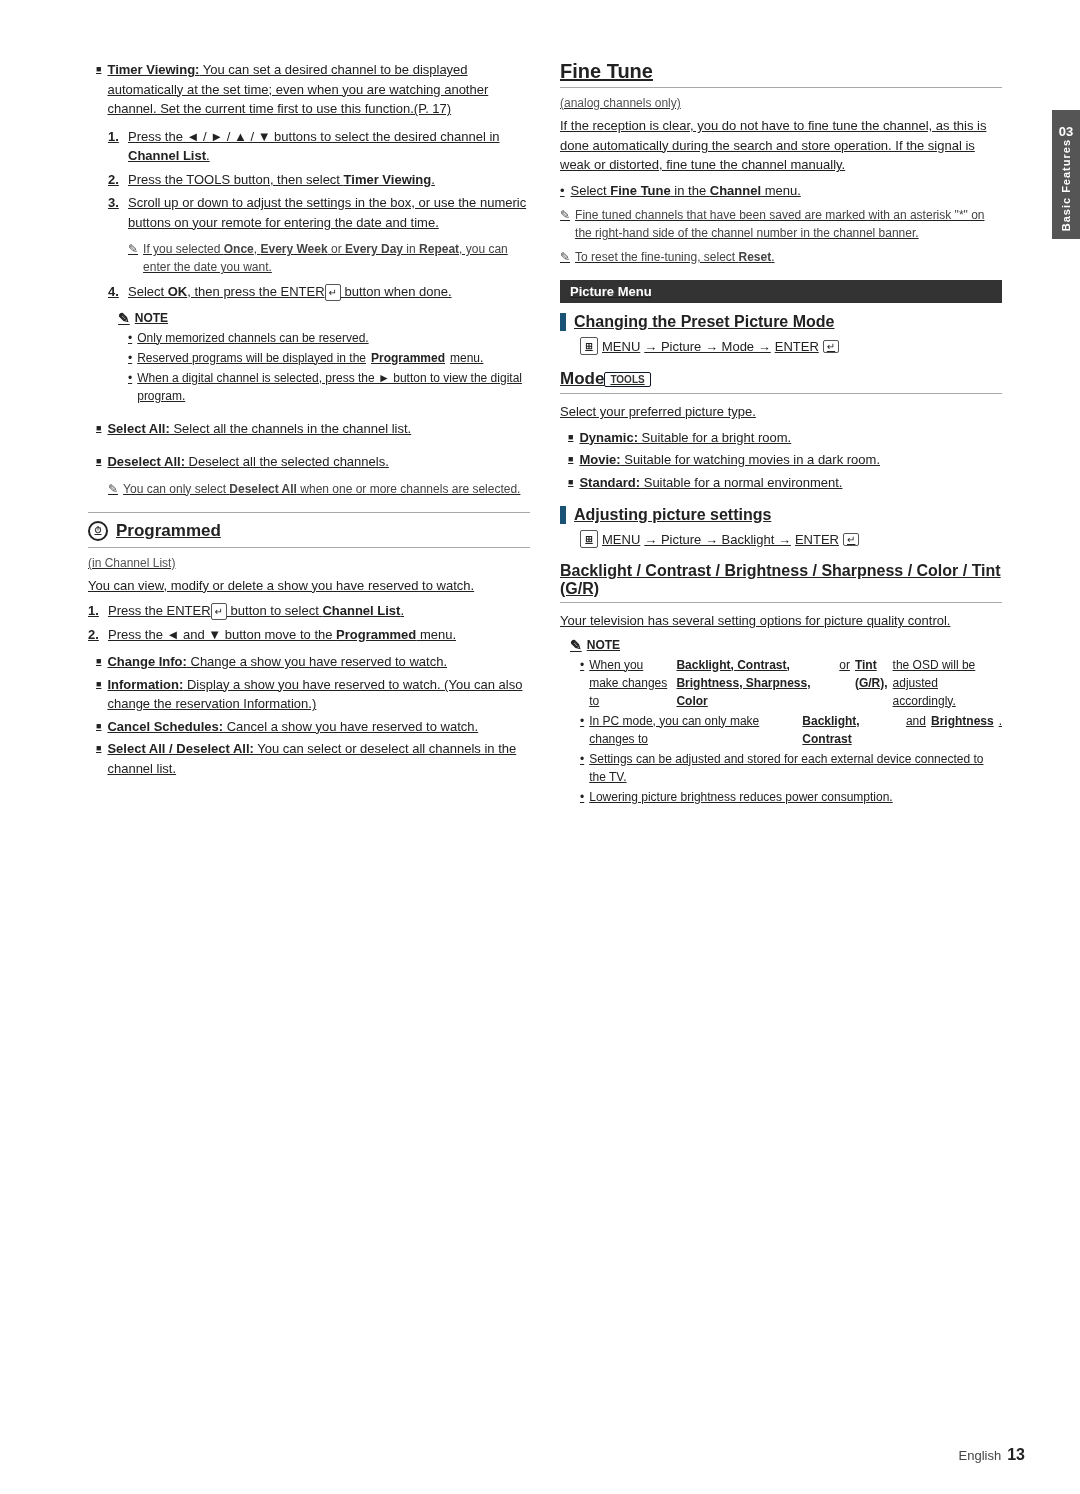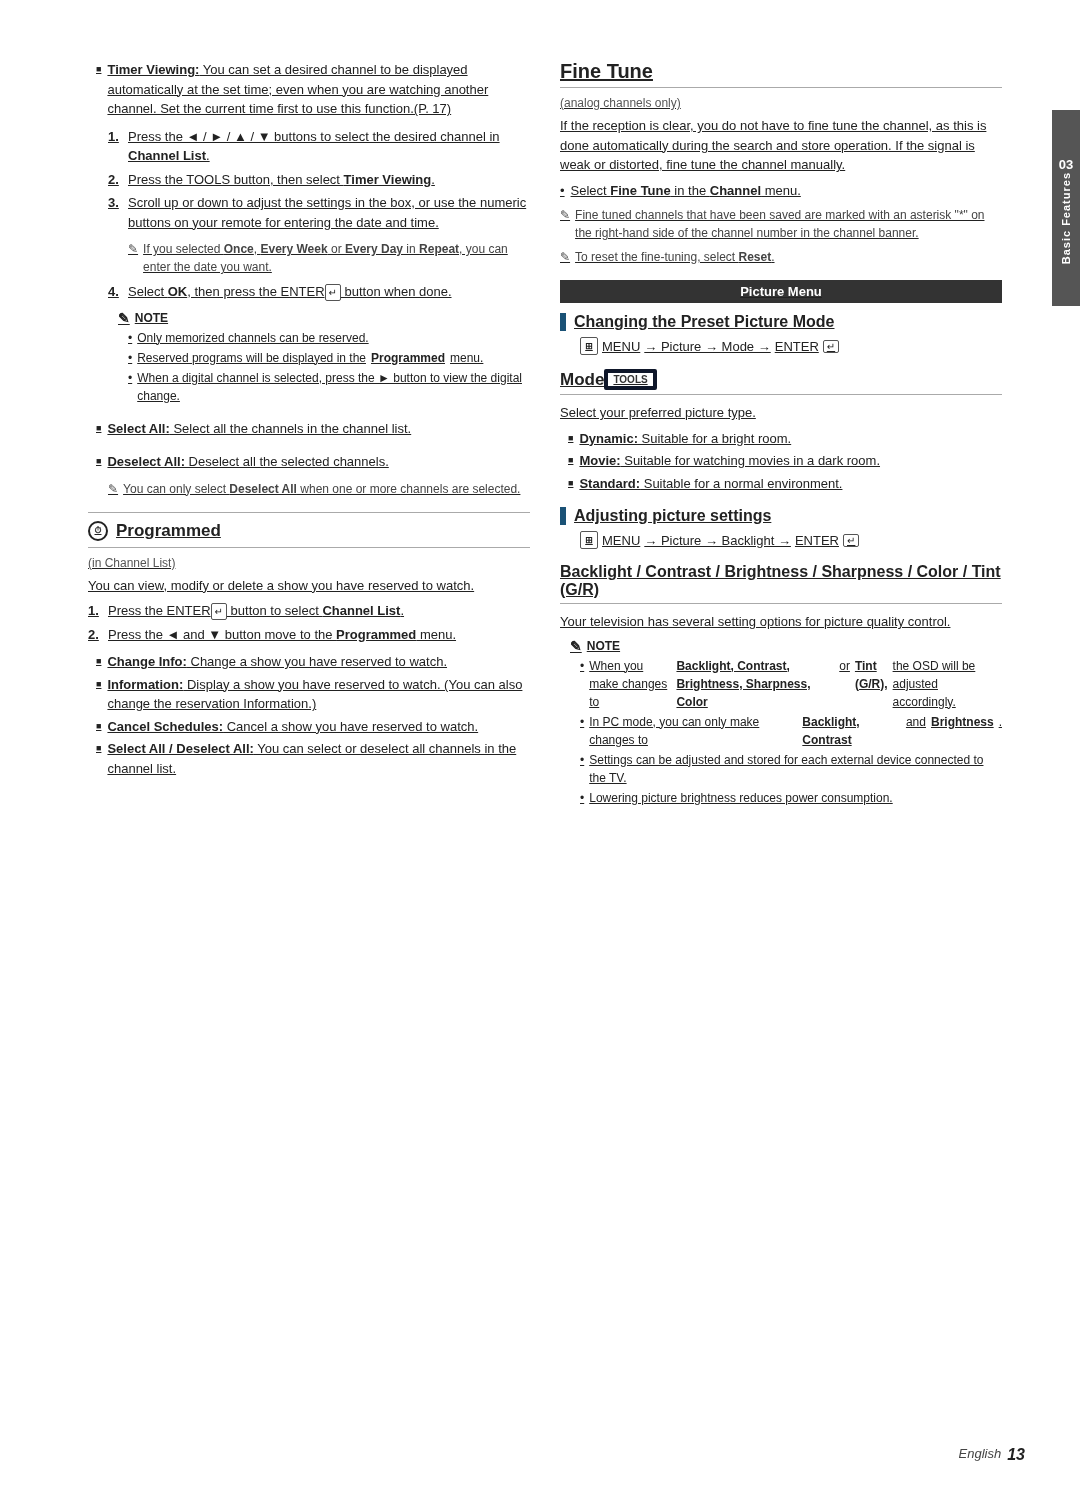--- a/index.html
+++ b/index.html
@@ -207,21 +207,21 @@
       font-weight: bold;
       margin-bottom: 4px;
     }
 
     
     .picture-menu-header {
       background: #333;
       color: #fff;
       font-size: 13px;
       font-weight: bold;
-      text-align: center;
+      text-align: left;
       padding: 4px 10px;
       margin: 10px 0 10px 0;
     }
 
     
     .blue-bar-section {
       display: flex;
       align-items: center;
       gap: 0;
       margin-bottom: 6px;
@@ -264,21 +264,21 @@
       align-items: center;
       margin-bottom: 4px;
     }
     .mode-title {
       font-size: 17px;
       font-weight: bold;
     }
     .tools-badge {
       display: inline-flex;
       align-items: center;
-      border: 4px solid #0f172a;
+      border: 1px solid #0f172a;
       border-radius: 2px;
       padding: 1px 5px;
       font-size: 10px;
       font-weight: bold;
       color: #333;
     }
 
     
     .dot-bullet {
       display: flex;
@@ -294,23 +294,22 @@
     }
 
     
     .footer {
       position: absolute;
       bottom: 30px;
       right: 55px;
       font-size: 13px;
       color: #444;
       display: flex;
-      align-items: flex-start;
+      align-items: center;
       gap: 6px;
-      font-style: italic;
     }
     .footer-num {
       font-size: 16px;
       font-weight: bold;
       color: #222;
     }
 
     .section-gap { margin-bottom: 14px; }
     .small-gap { margin-bottom: 6px; }
 
@@ -322,21 +321,21 @@
       padding: 0 3px;
       font-size: 10px;
       vertical-align: middle;
     }
   </style>
 </head>
 <body>
 
 <div class="page-container">
 
-  <div class="side-tab" style="top:110px; height:196px;">
+  <div class="side-tab" style="top:110px; height:129px;">
     <span class="side-tab-number">03</span>
     <span class="side-tab-text">Basic Features</span>
   </div>
 
   <div class="main-content">
 
     <div class="left-col">
 
       <div class="section-gap">
         <ul class="bullet-list">
@@ -378,21 +377,21 @@
           </ol>
 
           <div class="note-block">
             <div class="note-title">
               <span class="note-icon">✎</span>
               <span>NOTE</span>
             </div>
             <ul>
               <li>Only memorized channels can be reserved.</li>
               <li>Reserved programs will be displayed in the <b>Programmed</b> menu.</li>
-              <li>When a digital channel is selected, press the ► button to view the digital change.</li>
+              <li>When a digital channel is selected, press the ► button to view the digital program.</li>
             </ul>
           </div>
         </div>
       </div>
 
       <div class="section-gap">
         <ul class="bullet-list">
           <li>
             <span><b>Select All:</b> Select all the channels in the channel list.</span>
           </li>

